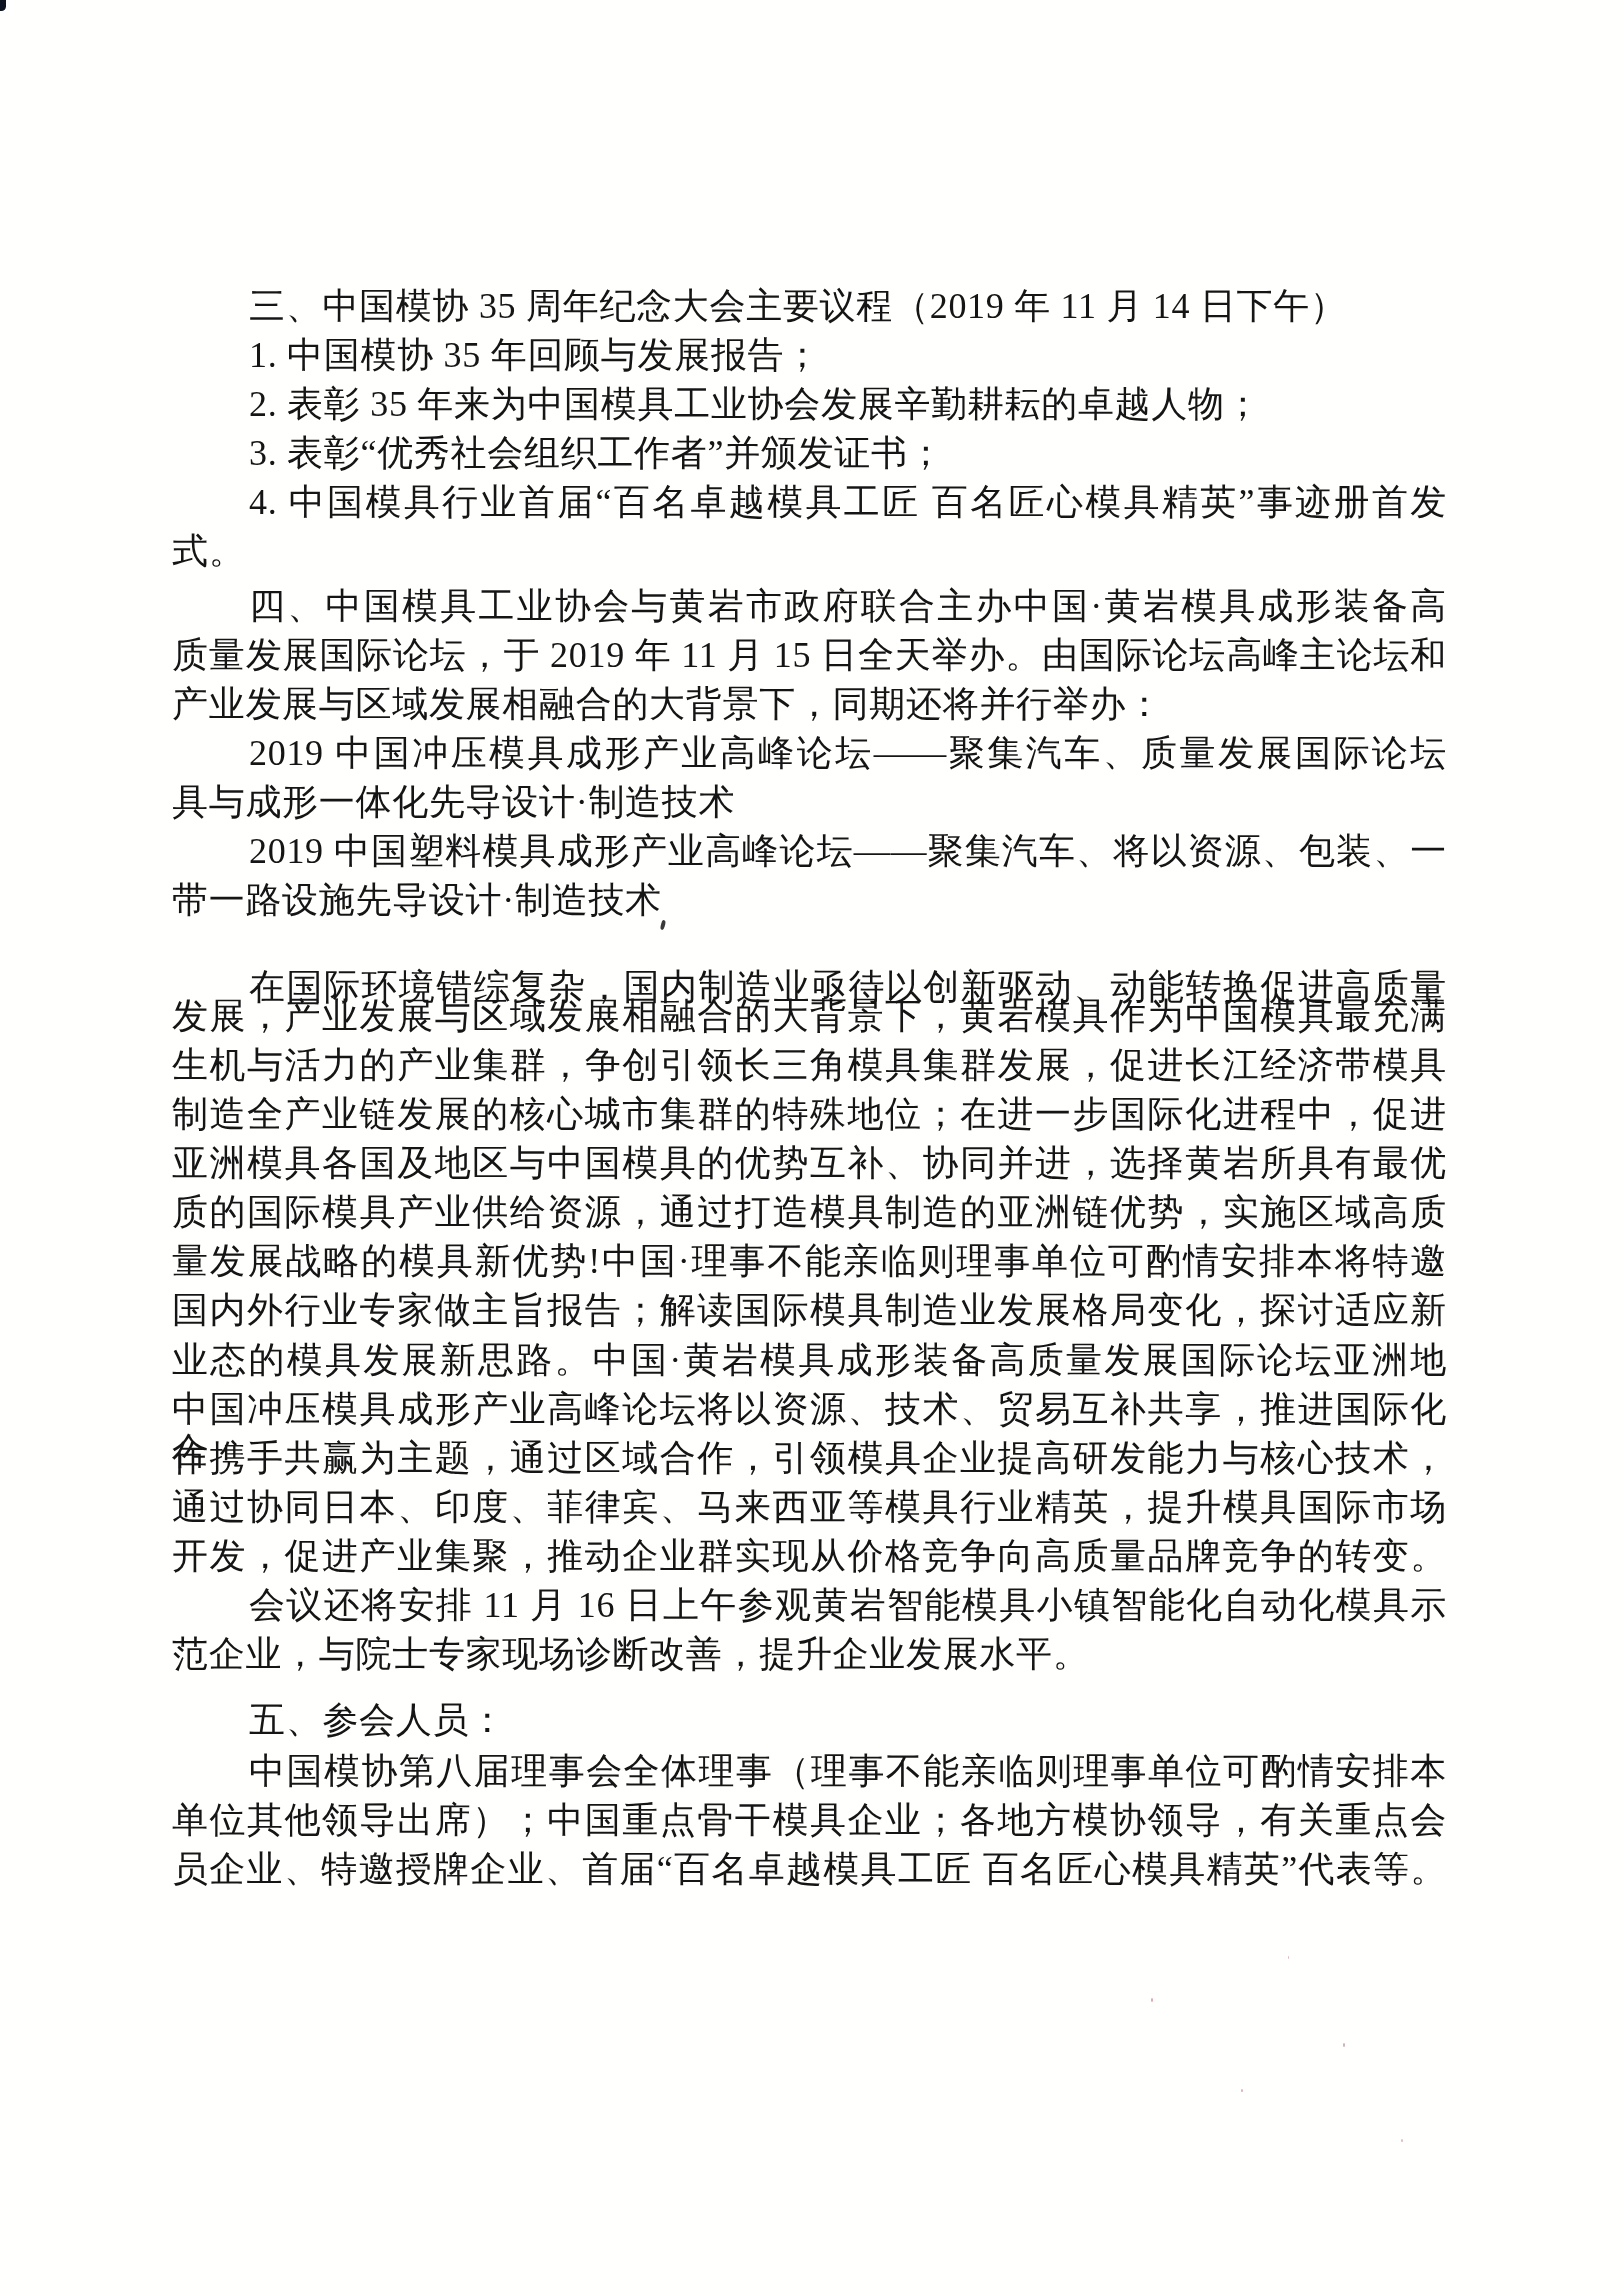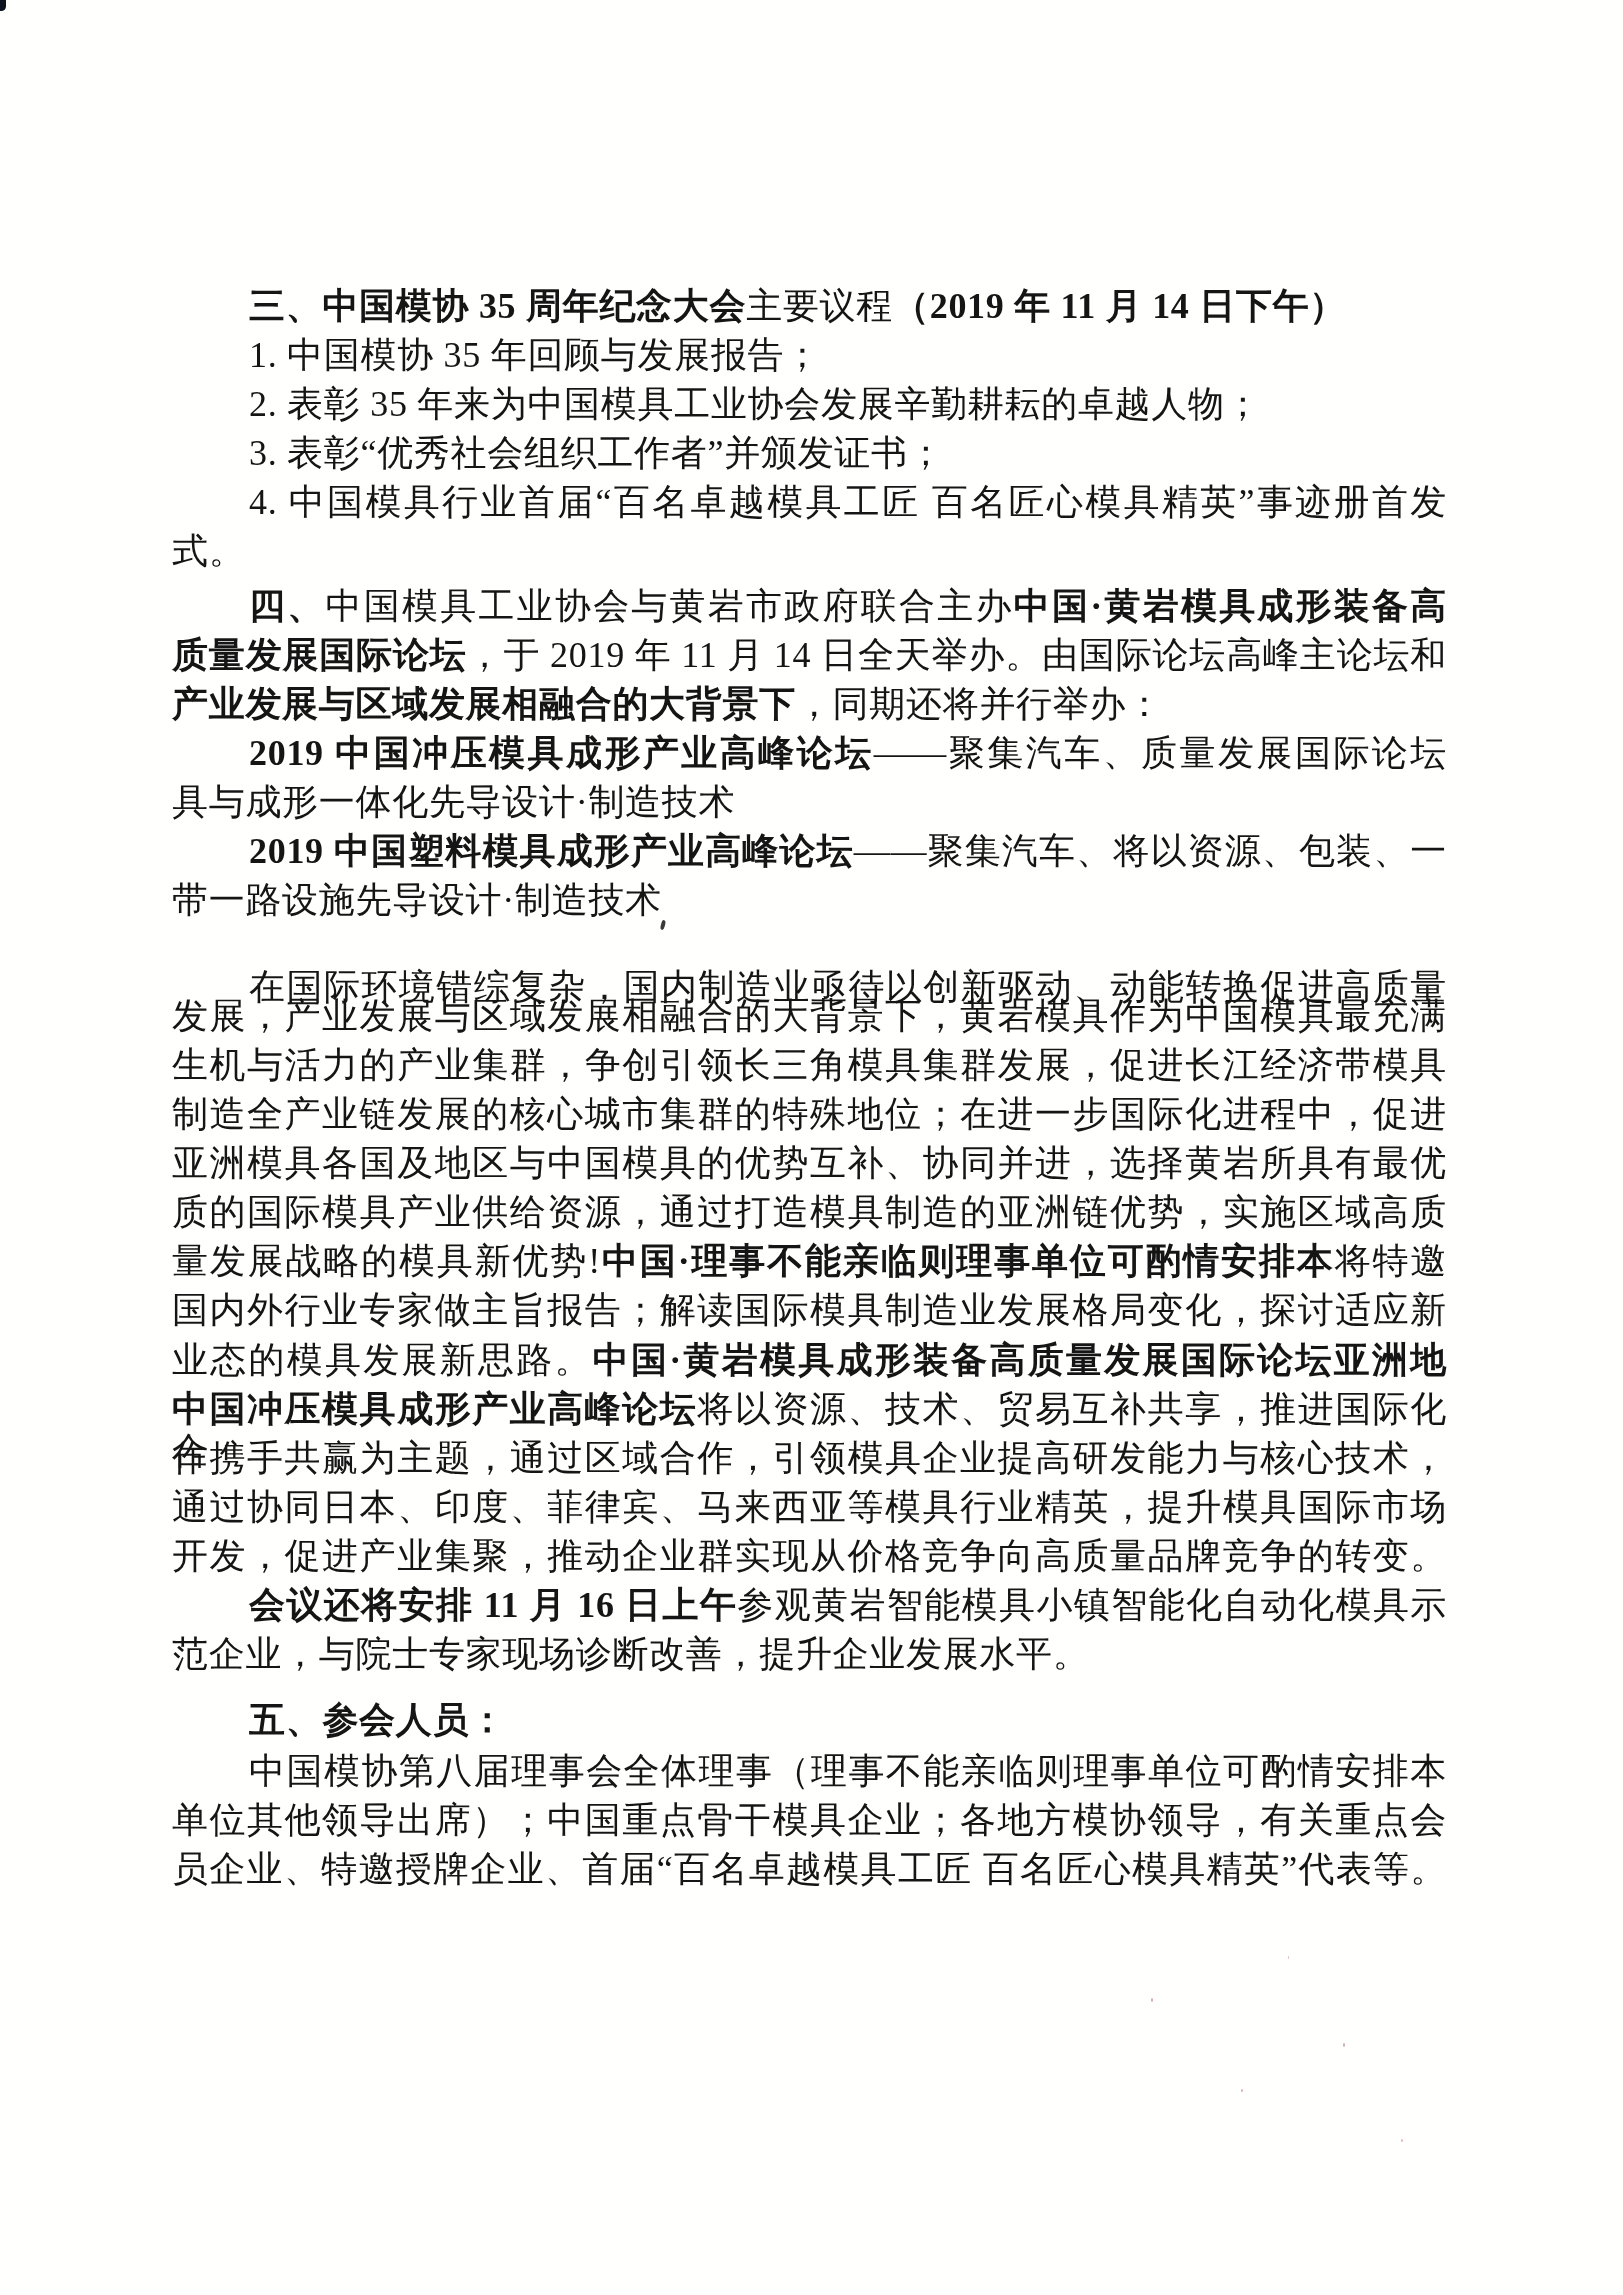--- a/index.html
+++ b/index.html
@@ -25,21 +25,21 @@
     line-height: 42px;
     letter-spacing: 0.7px;
     white-space: normal;
   }
   .text-line.indent { text-indent: 77px; }
   .text-line.justify {
     text-align: justify;
     text-align-last: justify;
   }
   .run { font-weight: 400; }
-  .run.bold { font-weight: 700; }
+  .run.bold { font-weight: 400; }
 
   
   .corner-mark {
     position: absolute;
     left: 0; top: 0;
     width: 5.9px; height: 10.5px;
     background: #0d1420;
     border-radius: 0 0 4.6px 0;
   }
   .apostrophe-mark {
@@ -69,21 +69,21 @@
   <div class="speck s4"></div>
   <div class="speck s5"></div>
   <div id="text-container">
       <div class="text-line indent" style="top: 285px;"><span class="run bold">三、中国模协 35 周年纪念大会</span><span class="run">主要议程</span><span class="run bold">（2019 年 11 月 14 日下午）</span></div>
       <div class="text-line indent" style="top: 334px;"><span class="run">1. 中国模协 35 年回顾与发展报告；</span></div>
       <div class="text-line indent" style="top: 383px;"><span class="run">2. 表彰 35 年来为中国模具工业协会发展辛勤耕耘的卓越人物；</span></div>
       <div class="text-line indent" style="top: 432px;"><span class="run">3. 表彰“优秀社会组织工作者”并颁发证书；</span></div>
       <div class="text-line indent justify" style="top: 481px;"><span class="run">4. 中国模具行业首届“百名卓越模具工匠  百名匠心模具精英”事迹册首发</span></div>
       <div class="text-line" style="top: 530px;"><span class="run">式。</span></div>
       <div class="text-line indent justify" style="top: 585px;"><span class="run bold">四、</span><span class="run">中国模具工业协会与黄岩市政府联合主办</span><span class="run bold">中国·黄岩模具成形装备高</span></div>
-      <div class="text-line justify" style="top: 634px;"><span class="run bold">质量发展国际论坛</span><span class="run">，于 2019 年 11 月 14 日全天举办。由国际论坛高峰主论坛和</span></div>
+      <div class="text-line justify" style="top: 634px;"><span class="run bold">质量发展国际论坛</span><span class="run">，于 2019 年 11 月 15 日全天举办。由国际论坛高峰主论坛和</span></div>
       <div class="text-line" style="top: 683px;"><span class="run bold">产业发展与区域发展相融合的大背景下</span><span class="run">，同期还将并行举办：</span></div>
       <div class="text-line indent justify" style="top: 732px;"><span class="run bold">2019 中国冲压模具成形产业高峰论坛</span><span class="run">——聚集汽车、质量发展国际论坛</span></div>
       <div class="text-line" style="top: 781px;"><span class="run">具与成形一体化先导设计·制造技术</span></div>
       <div class="text-line indent justify" style="top: 830px;"><span class="run bold">2019 中国塑料模具成形产业高峰论坛</span><span class="run">——聚集汽车、将以资源、包装、一</span></div>
       <div class="text-line" style="top: 879px;"><span class="run">带一路设施先导设计·制造技术</span></div>
       <div class="text-line indent justify" style="top: 946px; margin-top: 20px;"><span class="run">在国际环境错综复杂，国内制造业亟待以创新驱动、动能转换促进高质量</span></div>
       <div class="text-line justify" style="top: 995px;"><span class="run">发展，产业发展与区域发展相融合的大背景下，黄岩模具作为中国模具最充满</span></div>
       <div class="text-line justify" style="top: 1044px;"><span class="run">生机与活力的产业集群，争创引领长三角模具集群发展，促进长江经济带模具</span></div>
       <div class="text-line justify" style="top: 1093px;"><span class="run">制造全产业链发展的核心城市集群的特殊地位；在进一步国际化进程中，促进</span></div>
       <div class="text-line justify" style="top: 1142px;"><span class="run">亚洲模具各国及地区与中国模具的优势互补、协同并进，选择黄岩所具有最优</span></div>

